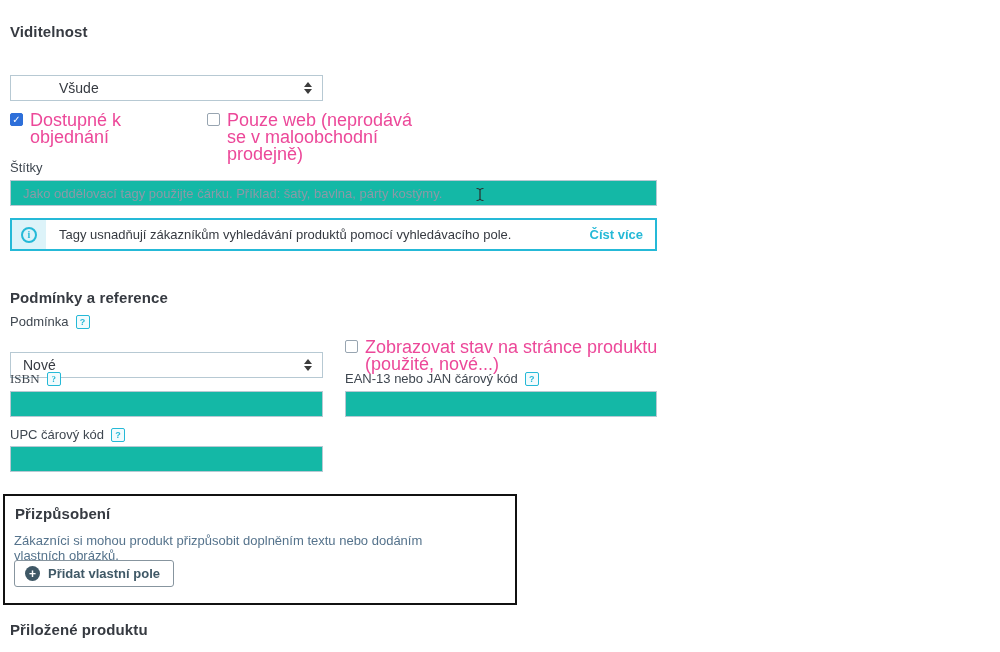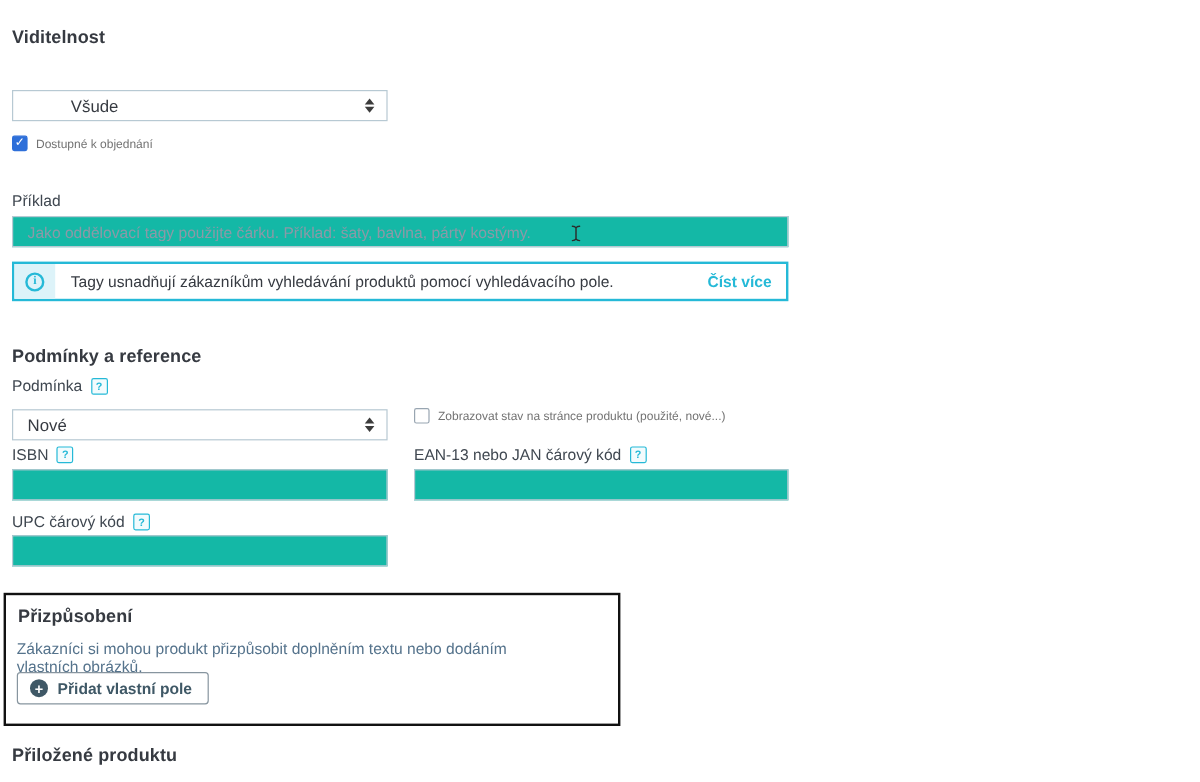--- a/index.html
+++ b/index.html
@@ -93,21 +93,21 @@
     border-color: #2e6fd9;
     background: #2e6fd9;
     color: #fff;
     display: flex;
     align-items: center;
     justify-content: center;
     font-size: 10px;
     font-weight: bold;
     line-height: 1;
   }
-  .cb-label { font-size: 10px; color: #737373; line-height: 17px; cursor: pointer; }
+  .cb-label { font-size: 18px; color: #ec4899; line-height: 17px; cursor: pointer; }
   .alert-info {
     display: flex;
     align-items: stretch;
     width: 647px;
     height: 33px;
     border: 2px solid #25b9d7;
     background: #fff;
   }
   .alert-icon-cell {
     flex: 0 0 34px;
@@ -193,22 +193,26 @@
         <span class="up"></span>
         <span class="down"></span>
       </span>
   </div>
 
   <div class="abs cb-row" style="left:10px; top:112px; width:190px;">
     <span class="checkbox checked">✓</span>
     <span class="cb-label">Dostupné k objednání</span>
   </div>
 
-
-  <div class="abs label-dark" style="left:10px; top:160px;">Příklad</div>
+  <div class="abs cb-row" style="left:207px; top:112px; width:218px;">
+    <span class="checkbox"></span>
+    <span class="cb-label">Pouze web (neprodává se v maloobchodní prodejně)</span>
+  </div>
+
+  <div class="abs label-dark" style="left:10px; top:160px;">Štítky</div>
 
   <input class="abs text-input" style="left: 10px; top: 180px; width: 647px;" type="text" placeholder="Jako oddělovací tagy použijte čárku. Příklad: šaty, bavlna, párty kostýmy.">
 
   <svg class="abs ibeam-cursor" style="left:475px; top:187px;" width="10" height="15" viewBox="0 0 10 15">
     <path d="M2 1.5 C3.5 1.5 4.5 2 5 3 C5.5 2 6.5 1.5 8 1.5 M5 3 L5 12 M2 13.5 C3.5 13.5 4.5 13 5 12 C5.5 13 6.5 13.5 8 13.5" stroke="#2b2b2b" stroke-width="1.2" fill="none" stroke-linecap="round"></path>
   </svg>
 
   <div class="abs alert-info" style="left:10px; top:218px;">
     <div class="alert-icon-cell">
       <span class="info-circle">i</span>
@@ -217,34 +221,34 @@
     <a class="alert-link">Číst více</a>
   </div>
 
   <div class="abs h2" style="left:10px; top:289px;">Podmínky a reference</div>
 
   <div class="abs label-row" style="left:10px; top:314px;">
     <span class="label-dark">Podmínka</span>
     <span class="help-icon">?</span>
   </div>
 
-  <div class="abs select" style="left:10px; top:341px;">
+  <div class="abs select" style="left:10px; top:352px;">
     <span class="value">Nové</span>
     <span class="arrows">
         <span class="up"></span>
         <span class="down"></span>
       </span>
   </div>
 
   <div class="abs cb-row" style="left:345px; top:339px; width:330px;">
     <span class="checkbox"></span>
     <span class="cb-label">Zobrazovat stav na stránce produktu (použité, nové...)</span>
   </div>
 
-  <div class="abs label-row" style="left:10px; top:371px;">
+  <div class="abs label-row" style="left:10px; top:371px;font-family:Liberation Serif, serif;">
     <span class="label-dark">ISBN</span>
     <span class="help-icon">?</span>
   </div>
 
   <div class="abs label-row" style="left:345px; top:371px;">
     <span class="label-dark">EAN-13 nebo JAN čárový kód</span>
     <span class="help-icon">?</span>
   </div>
 
   <input class="abs text-input" style="left: 10px; top: 391px; width: 313px;" type="text">

